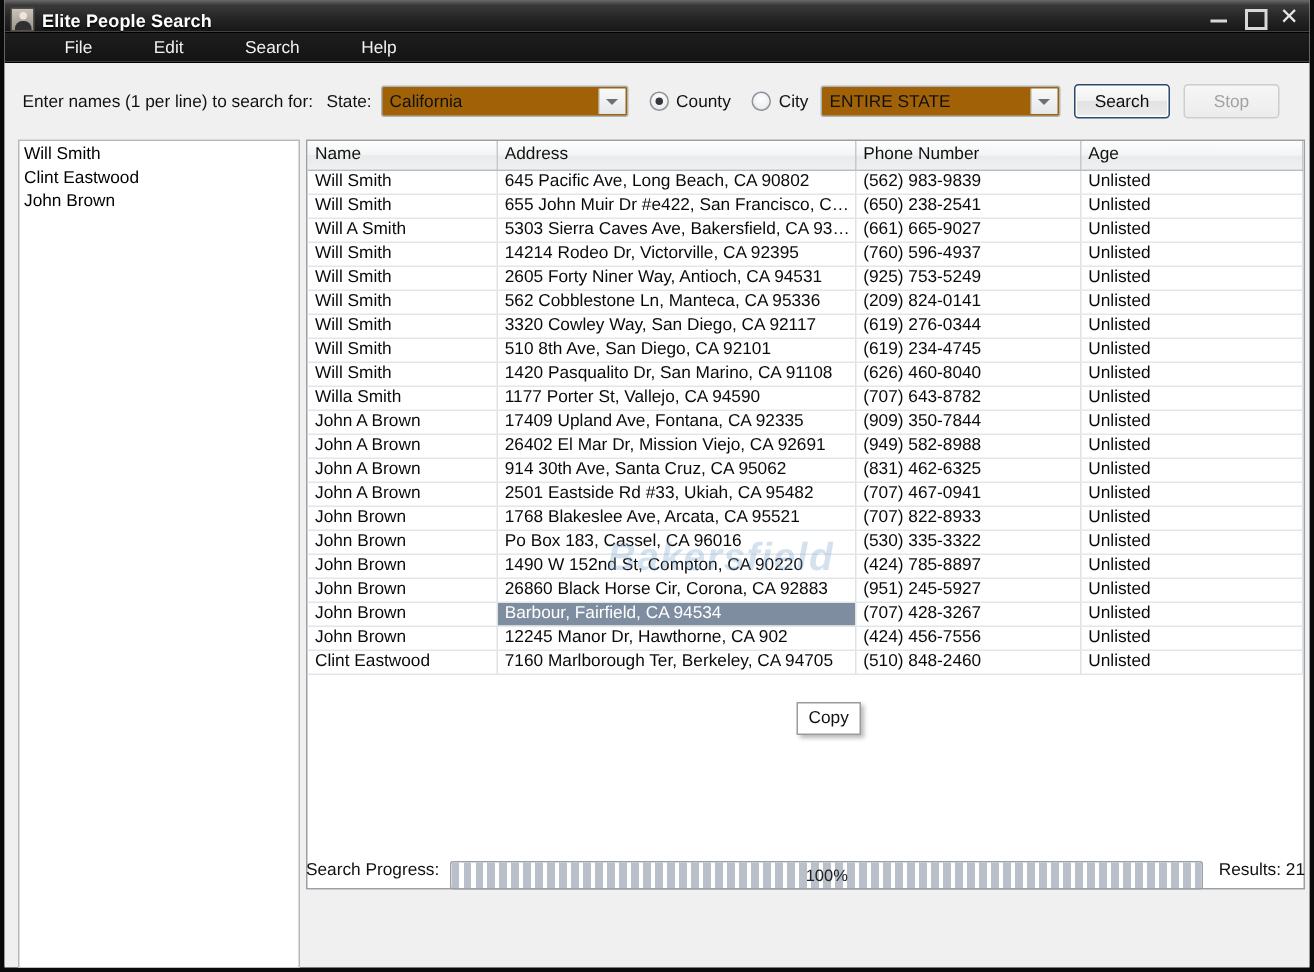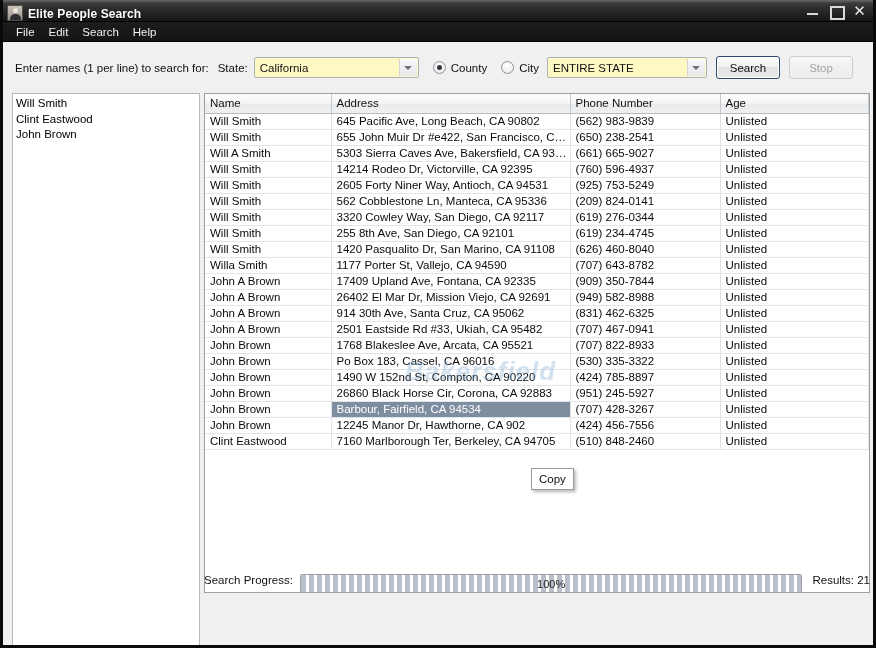--- a/index.html
+++ b/index.html
@@ -97,20 +97,21 @@
     background: linear-gradient(to bottom, #1d1d1d, #141414);
     display: flex; align-items: center;
     padding-left: 6px;
     border-bottom: 1px solid #000;
   }
   .menu-item {
     color: #f2f2f2;
     font-size: 11.5px;
     padding: 2px 7px;
     cursor: default;
+    margin-left: 27px;
   }
 
   
   #client {
     position: relative;
     height: calc(648px - 3px - 22px - 21px);
     background: #f0f0f0;
     padding: 0;
   }
 
@@ -123,21 +124,21 @@
     padding: 0 9px;
     font-size: 11.5px;
     color: #111;
   }
   #names-label { margin-left: 3px; margin-right: 9px; white-space: nowrap; }
   #state-label { margin-right: 6px; }
 
   .combo {
     position: relative;
     height: 21px;
-    background: #fef9c3;
+    background: #a16207;
     border: 1px solid #aeb3b9;
     border-radius: 2px;
     display: flex; align-items: center;
     padding: 0 22px 0 5px;
     font-size: 11.5px;
     color: #111;
     cursor: default;
   }
   .combo .arrow-box {
     position: absolute;
@@ -443,21 +444,21 @@
               <td>Unlisted</td>
             </tr>
             <tr>
               <td>Will Smith</td>
               <td class="addr-cell">3320 Cowley Way, San Diego, CA 92117</td>
               <td>(619) 276-0344</td>
               <td>Unlisted</td>
             </tr>
             <tr>
               <td>Will Smith</td>
-              <td class="addr-cell">255 8th Ave, San Diego, CA 92101</td>
+              <td class="addr-cell">510 8th Ave, San Diego, CA 92101</td>
               <td>(619) 234-4745</td>
               <td>Unlisted</td>
             </tr>
             <tr>
               <td>Will Smith</td>
               <td class="addr-cell">1420 Pasqualito Dr, San Marino, CA 91108</td>
               <td>(626) 460-8040</td>
               <td>Unlisted</td>
             </tr>
             <tr>

